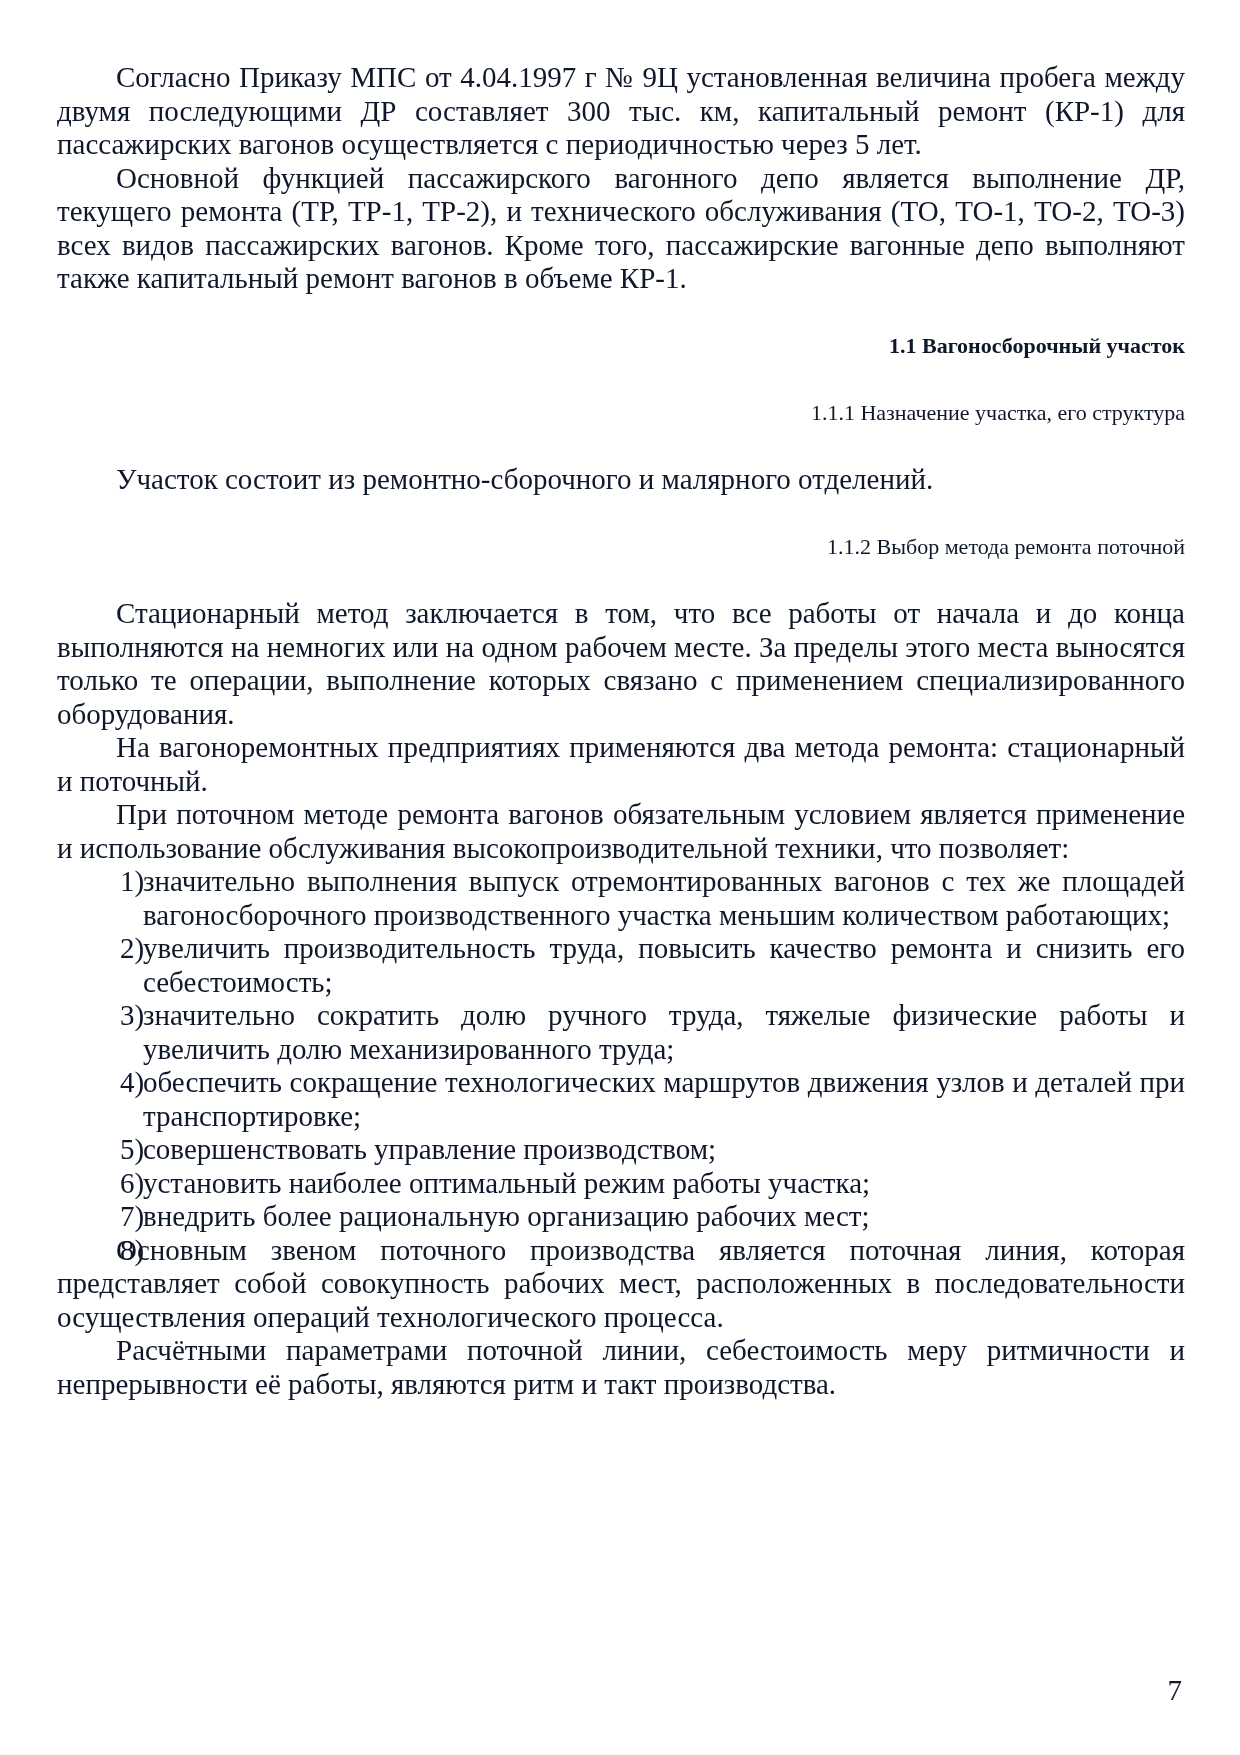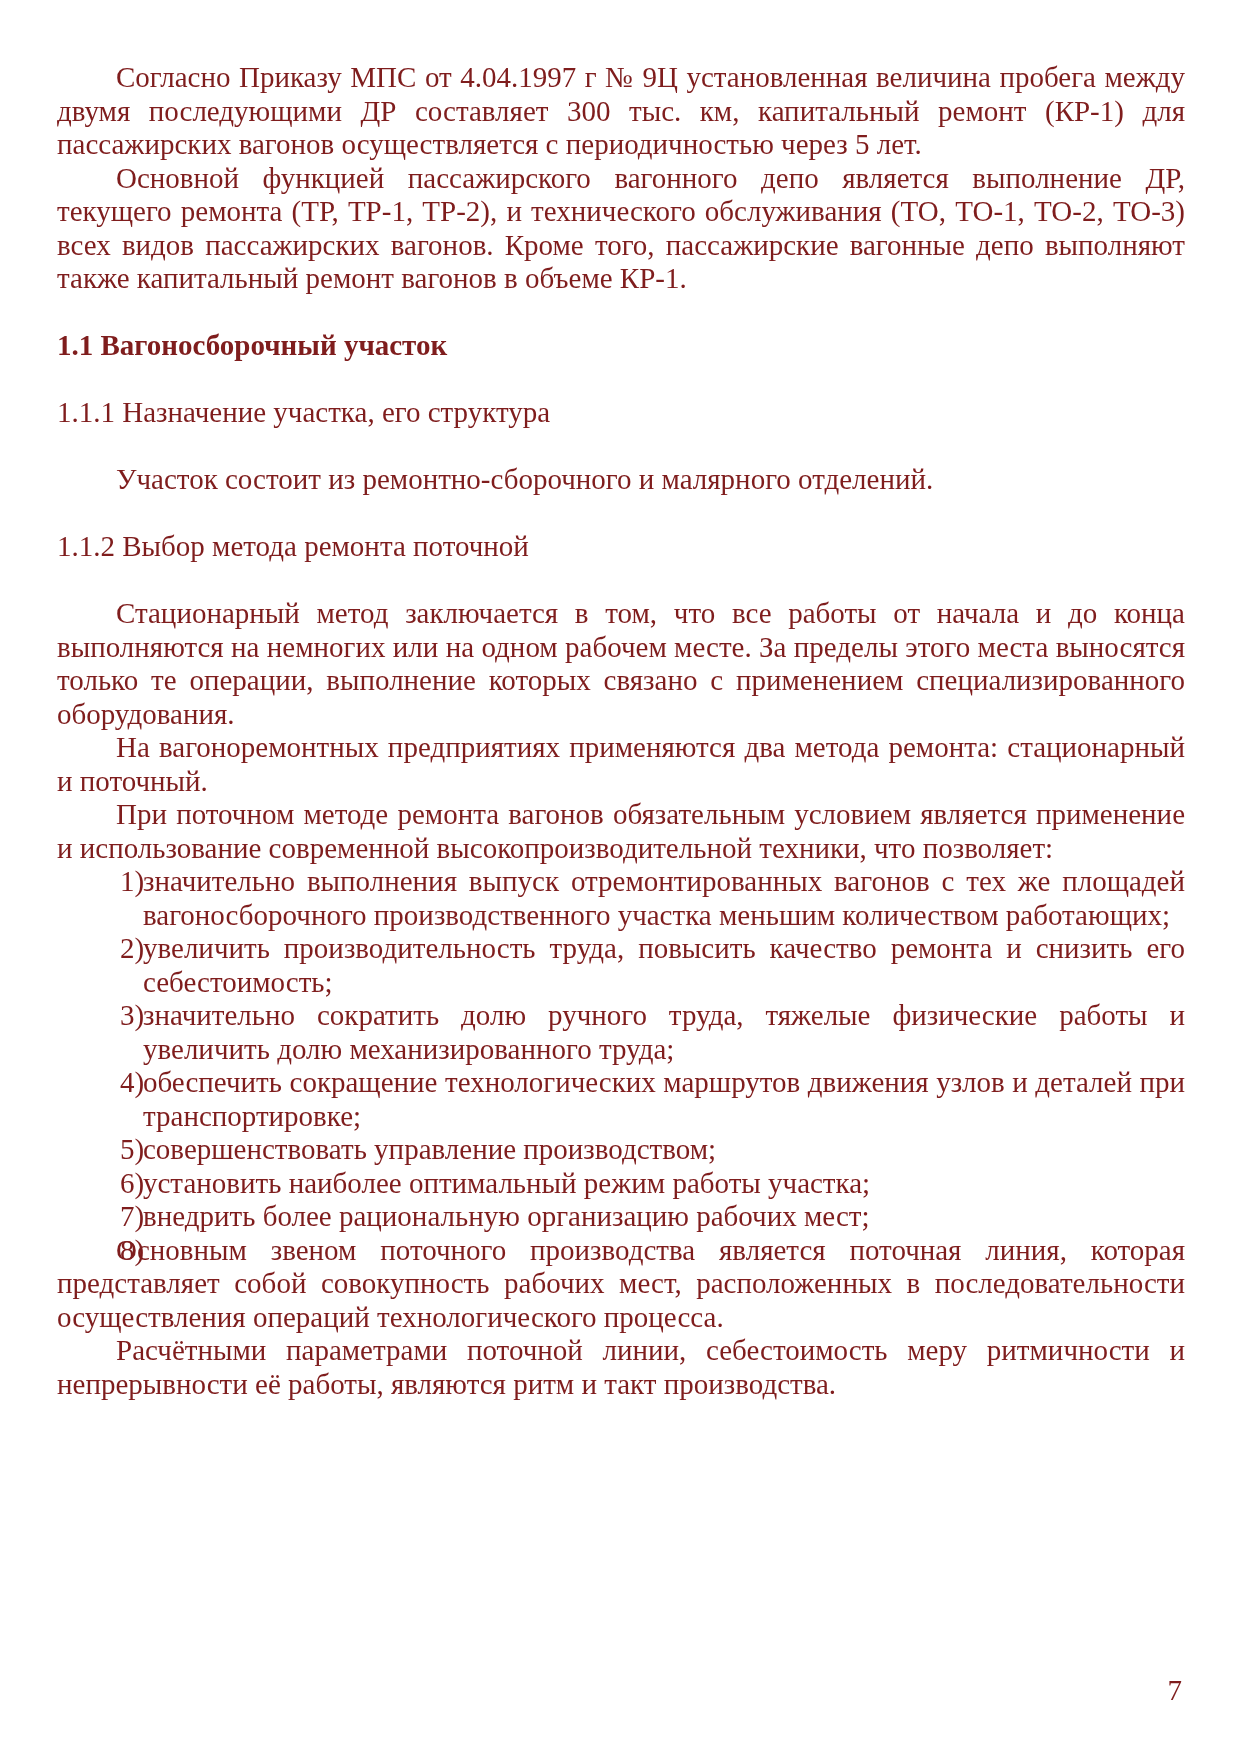--- a/index.html
+++ b/index.html
@@ -6,38 +6,38 @@
     margin: 0;
     padding: 0;
     background: #ffffff;
   }
   .page {
     position: relative;
     width: 1240px;
     height: 1755px;
     margin: 0 auto;
     background: #ffffff;
-    color: #7f1d1d;
+    color: #0f172a;
     font-family: "Liberation Serif", "DejaVu Serif", serif;
     font-size: 29px;
     line-height: 33.5px;
     box-sizing: border-box;
     padding: 61px 55px 0 57px;
     overflow: hidden;
   }
   .para {
     margin: 0;
     text-align: justify;
     text-indent: 59px;
   }
   .heading {
     margin: 33.5px 0;
-    text-align: left;
+    text-align: right;
     font-weight: normal;
-    font-size: 29px;
+    font-size: 22px;
   }
   .heading.bold {
     font-weight: bold;
   }
   .numbered-list {
     margin: 0;
   }
   .list-item {
     position: relative;
     margin: 0;
@@ -68,21 +68,21 @@
   <div class="heading bold">1.1 Вагоносборочный участок</div>
 
   <div class="heading">1.1.1 Назначение участка, его структура</div>
 
   <p class="para">Участок состоит из ремонтно-сборочного и малярного отделений.</p>
 
   <div class="heading">1.1.2 Выбор метода ремонта поточной</div>
 
   <p class="para">Стационарный метод заключается в том, что все работы от начала и до конца выполняются на немногих или на одном рабочем месте. За пределы этого места выносятся только те операции, выполнение которых связано с применением специализированного оборудования.</p>
   <p class="para">На вагоноремонтных предприятиях применяются два метода ремонта: стационарный и поточный.</p>
-  <p class="para">При поточном методе ремонта вагонов обязательным условием является применение и использование современной высокопроизводительной техники, что позволяет:</p>
+  <p class="para">При поточном методе ремонта вагонов обязательным условием является применение и использование обслуживания высокопроизводительной техники, что позволяет:</p>
 
   <div class="numbered-list">
     <div class="list-item">
       <span class="num">1)</span>
       <span class="item-text">значительно выполнения выпуск отремонтированных вагонов с тех же площадей вагоносборочного производственного участка меньшим количеством работающих;</span>
     </div>
     <div class="list-item">
       <span class="num">2)</span>
       <span class="item-text">увеличить производительность труда, повысить качество ремонта и снизить его себестоимость;</span>
     </div>

